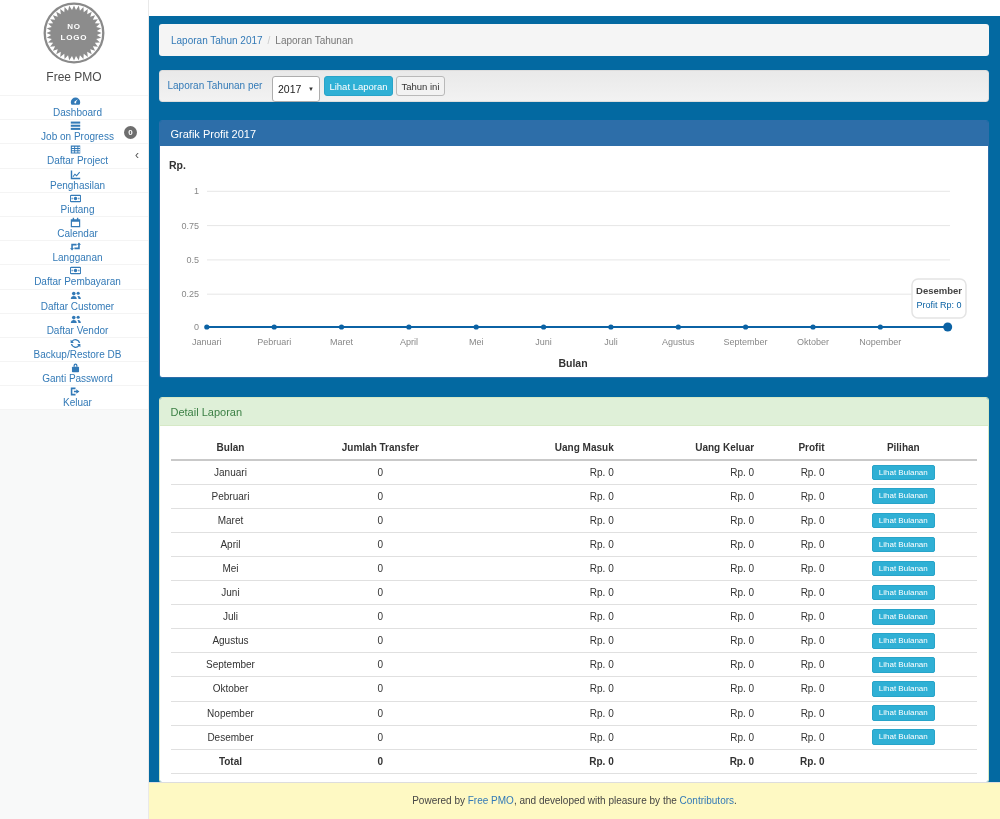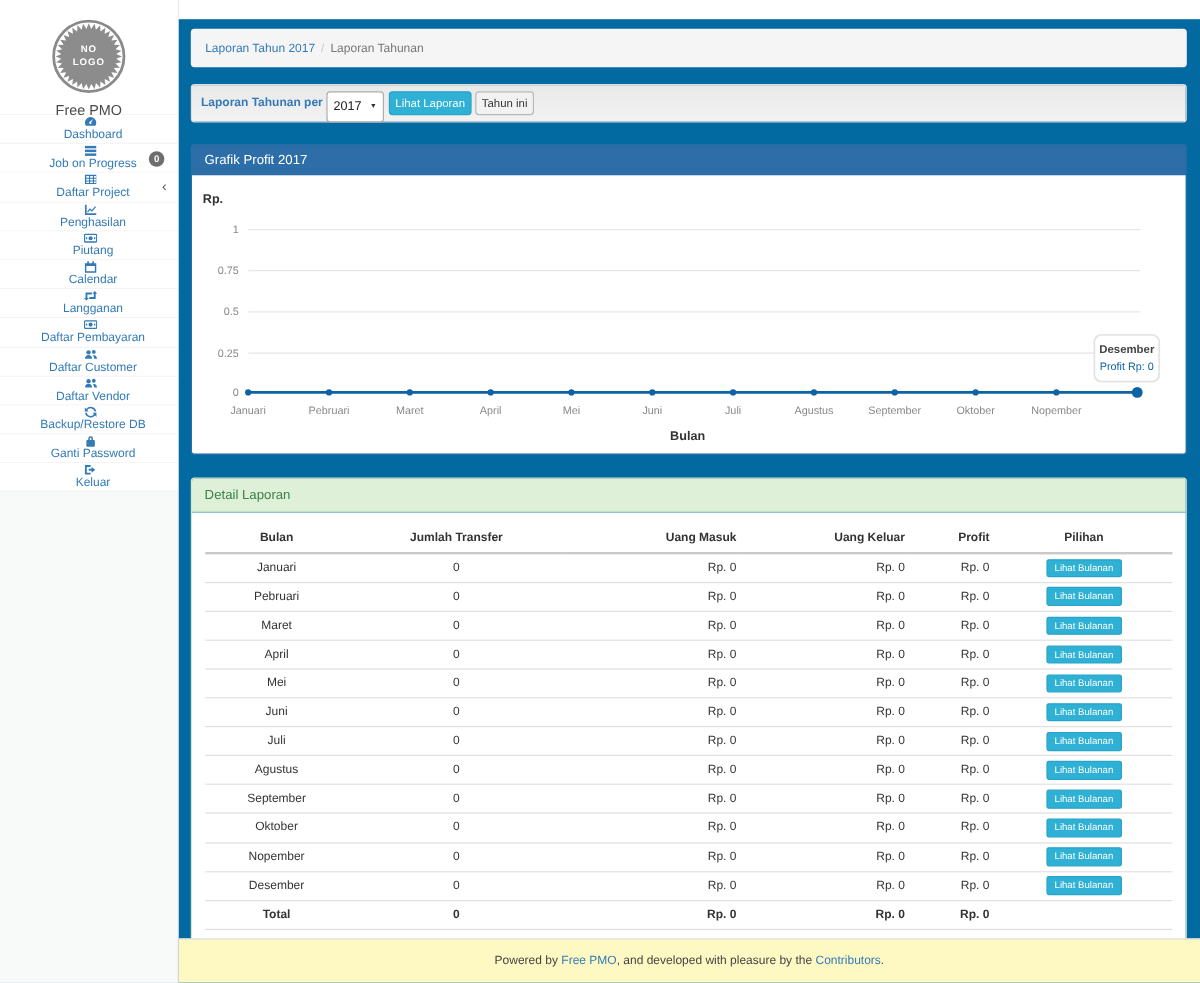--- a/index.html
+++ b/index.html
@@ -17,21 +17,21 @@
 
 .sidebar {
   position: absolute; left:0; top:0; width:149px; height:819px;
   background: #f8f9f9;
   border-right: 1px solid #e9e9e9;
 }
 .logo-area {
   background: #fff;
   height: 95px;
   text-align: center;
-  padding-top: 16px;
+  padding-top: 2px;
 }
 .logo-area .pmoname { color:#4a4a4a; font-size:12px; margin-top:4px; }
 .menu { list-style: none; background:#fff; border-top:1px solid #f4f4f4;}
 .menu li {
   height: 24.2px;
   border-bottom: 1px solid #f4f4f4;
   display: flex; align-items: center;
   padding-left: 7px;
   color: #337ab7;
   font-size: 10px;
@@ -59,21 +59,21 @@
   display:flex; align-items:center; padding-left:12px;
   font-size:10px; color:#777;
   margin-bottom: 14px;
 }
 .breadcrumb .sep { color:#ccc; margin:0 5px; }
 .well {
   height: 32px; background:linear-gradient(#e9e9e9,#f2f2f2); border:1px solid #ddd; border-radius:3px;
   position:relative;
   margin-bottom: 18px;
 }
-.well .lbl { color:#337ab7; font-weight:bold; font-size:10px; position:absolute; left:7.5px; top:9px; white-space:nowrap; }
+.well .lbl { color:#337ab7; font-weight:normal; font-size:10px; position:absolute; left:7.5px; top:9px; white-space:nowrap; }
 .sel {
   position:absolute; left:112px; top:5px;
   width:48px; height:20px; background:#fff; border:1px solid #adadad; border-radius:3px;
   display:inline-flex; align-items:center; justify-content:space-between;
   padding:12px 5px; font-size:10.5px; color:#222;
 }
 .sel .arr { font-size:6px; color:#333; }
 .btn {
   position:absolute; top:5px;
   display:inline-flex; align-items:center; justify-content:center;

